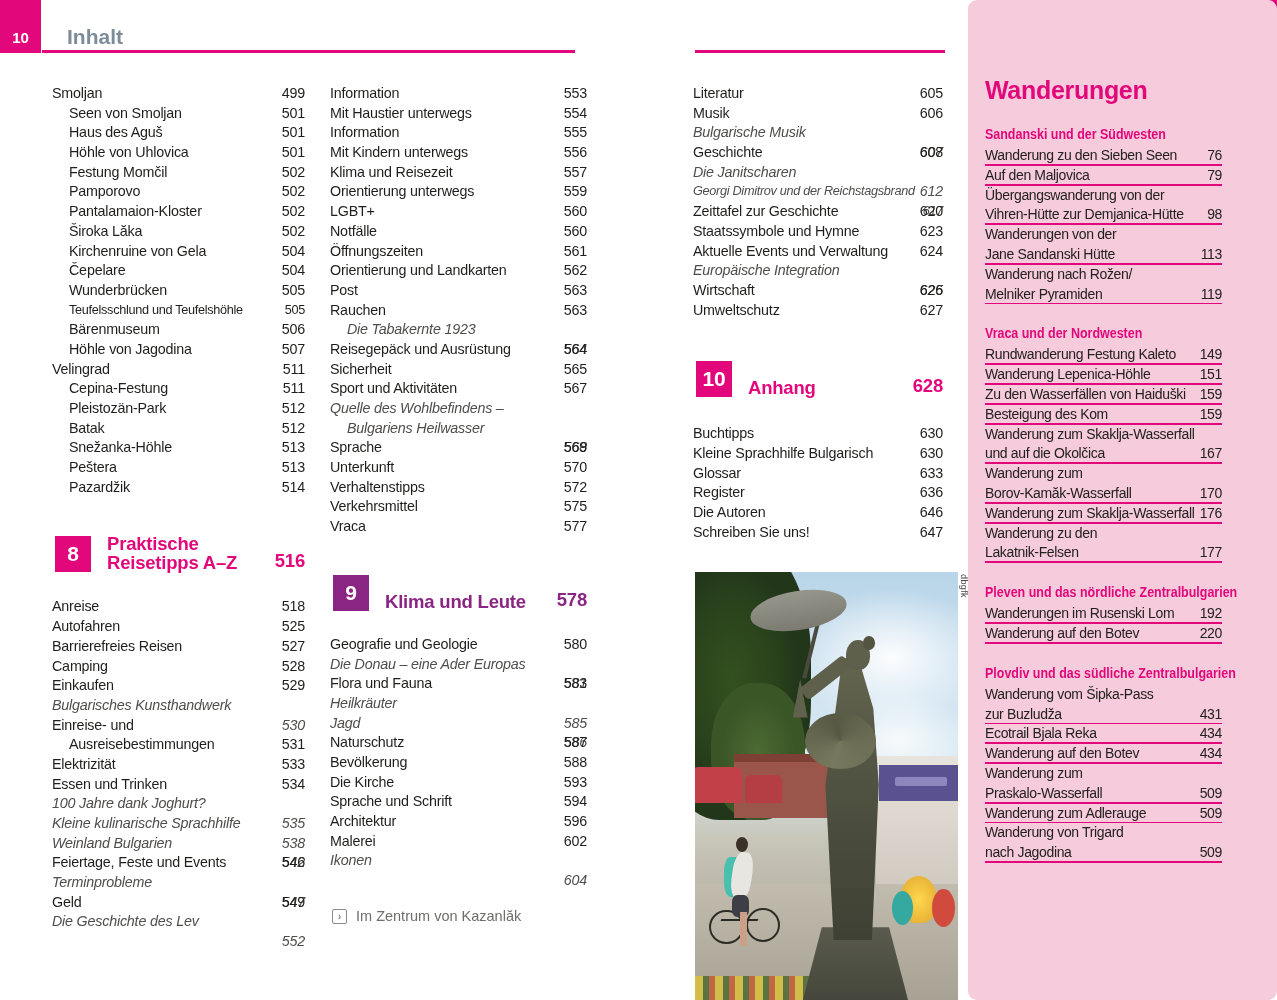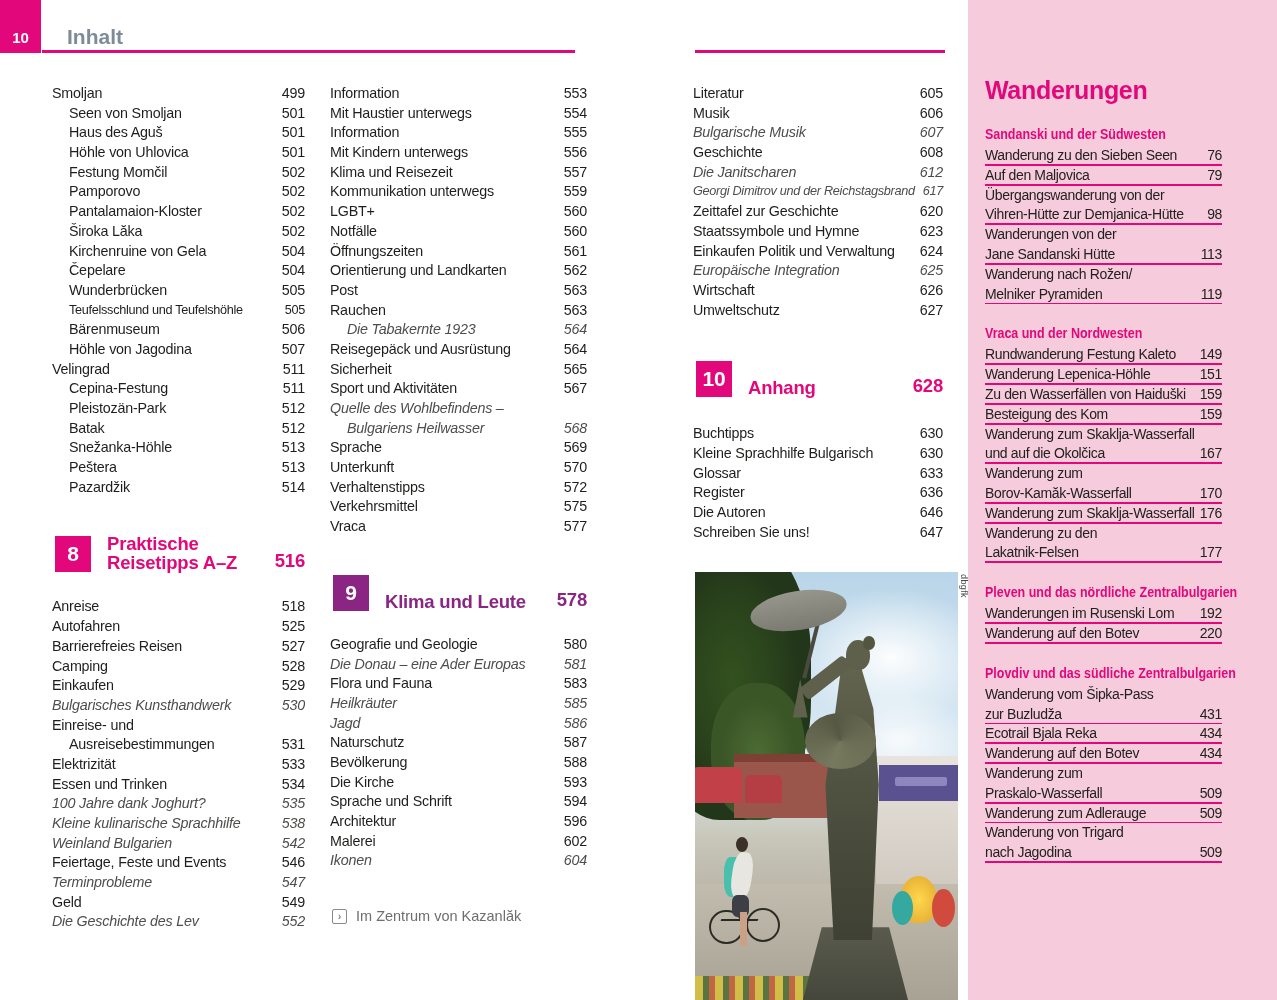--- a/index.html
+++ b/index.html
@@ -19,21 +19,21 @@
 
   
   .col{position:absolute;top:84px;font-size:14.3px;letter-spacing:-0.2px;}
   #col1{left:52px;width:253px;}
   #col2{left:330px;width:257px;}
   #col3{left:693px;width:250px;}
   .row{display:flex;height:19.7px;line-height:19.7px;white-space:nowrap;}
   .row .lbl{white-space:nowrap;}
   .row .pg{margin-left:auto;padding-left:6px;}
   .row.ind{padding-left:17px;}
-  .row.it{font-style:italic;color:#4e4d4b;}
+  .row.it{font-style:italic;color:#4e4d4b;flex-direction:column;}
   .row.fit{font-size:12.7px;letter-spacing:-0.3px;}
 
   .chapter{display:flex;align-items:flex-end;margin:37px 0 25px 3px;}
   #col2 .chapter{margin-top:38px;margin-bottom:24px;}
   #col3 .chapter{margin-top:41px;margin-bottom:27px;}
   .chnum{width:36px;height:36px;background:#e2077b;color:#fff;font-size:21px;font-weight:bold;
          display:flex;align-items:center;justify-content:center;flex:0 0 36px;}
   .chtitles{margin-left:16px;font-weight:bold;font-size:18.5px;line-height:19px;color:#e2077b;}
   .chpage{margin-left:auto;font-weight:bold;font-size:18.5px;color:#e2077b;}
   .chapter.purple .chnum{background:#8b2583;}
@@ -85,21 +85,21 @@
   .ph-wheel2{left:19.5%;top:78.5%;width:13%;height:8%;border:2.5px solid #2c2c26;border-radius:50%;box-sizing:border-box;}
   .ph-frame{left:11%;top:77.5%;width:14%;height:3.5%;border-bottom:2.5px solid #2a2a24;transform:skewX(-22deg);}
   .ph-backpack{left:11%;top:66.5%;width:7%;height:9.5%;background:#49bfae;border-radius:35%;}
   .ph-shirt{left:14%;top:65.5%;width:7.5%;height:11%;background:#e8e6e0;border-radius:40%;transform:rotate(8deg);}
   .ph-rhead{left:15.5%;top:62%;width:4.6%;height:3.5%;background:#3a3129;border-radius:50%;}
   .ph-shorts{left:14%;top:75.5%;width:6.5%;height:5%;background:#3e3e46;border-radius:30%;}
   .ph-leg{left:17%;top:79.5%;width:2.8%;height:8%;background:#caa187;}
   #credit{position:absolute;left:959px;top:574px;writing-mode:vertical-rl;font-size:9px;color:#4a4a4a;letter-spacing:.4px;}
 
   
-  #panel{position:absolute;left:968px;top:0;width:309px;height:1000px;background:#f6cbdb;}
+  #panel{position:absolute;left:968px;top:0;width:309px;height:1000px;background:#f6cbdb;border-radius:9px;}
   #panel-inner{position:absolute;left:17px;top:76px;width:237px;}
   #panel-title{font-size:25px;font-weight:bold;color:#e2077b;letter-spacing:-0.3px;}
   .sec{margin-top:19px;}
   .sec-head{font-size:14.5px;font-weight:bold;color:#e2077b;white-space:nowrap;line-height:20px;
             transform:scaleX(0.86);transform-origin:left center;margin-bottom:2px;}
   .prow{display:flex;height:19.8px;line-height:18.8px;font-size:14px;letter-spacing:-0.35px;
         color:#22211f;position:relative;white-space:nowrap;}
   .prow .pg{margin-left:auto;padding-left:4px;text-align:right;}
   .prow.uline::after{content:"";position:absolute;left:0;right:0;bottom:0;height:1.8px;background:#e2077b;}
 </style>
@@ -290,21 +290,21 @@
       </div>
       <div class="row">
         <span class="lbl">Mit Kindern unterwegs</span>
         <span class="pg">556</span>
       </div>
       <div class="row">
         <span class="lbl">Klima und Reisezeit</span>
         <span class="pg">557</span>
       </div>
       <div class="row">
-        <span class="lbl">Kommunikation unterwegs</span>
+        <span class="lbl">Orientierung unterwegs</span>
         <span class="pg">559</span>
       </div>
       <div class="row">
         <span class="lbl">LGBT+</span>
         <span class="pg">560</span>
       </div>
       <div class="row">
         <span class="lbl">Notfälle</span>
         <span class="pg">560</span>
       </div>
@@ -450,21 +450,21 @@
       </div>
       <div class="row">
         <span class="lbl">Zeittafel zur Geschichte</span>
         <span class="pg">620</span>
       </div>
       <div class="row">
         <span class="lbl">Staatssymbole und Hymne</span>
         <span class="pg">623</span>
       </div>
       <div class="row">
-        <span class="lbl">Einkaufen Politik und Verwaltung</span>
+        <span class="lbl">Aktuelle Events und Verwaltung</span>
         <span class="pg">624</span>
       </div>
       <div class="row it">
         <span class="lbl">Europäische Integration</span>
         <span class="pg">625</span>
       </div>
       <div class="row">
         <span class="lbl">Wirtschaft</span>
         <span class="pg">626</span>
       </div>

